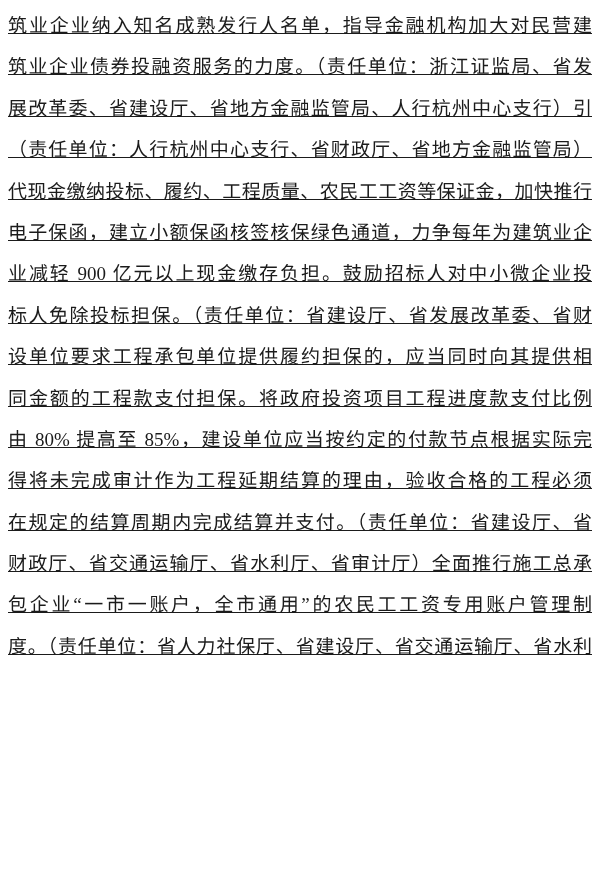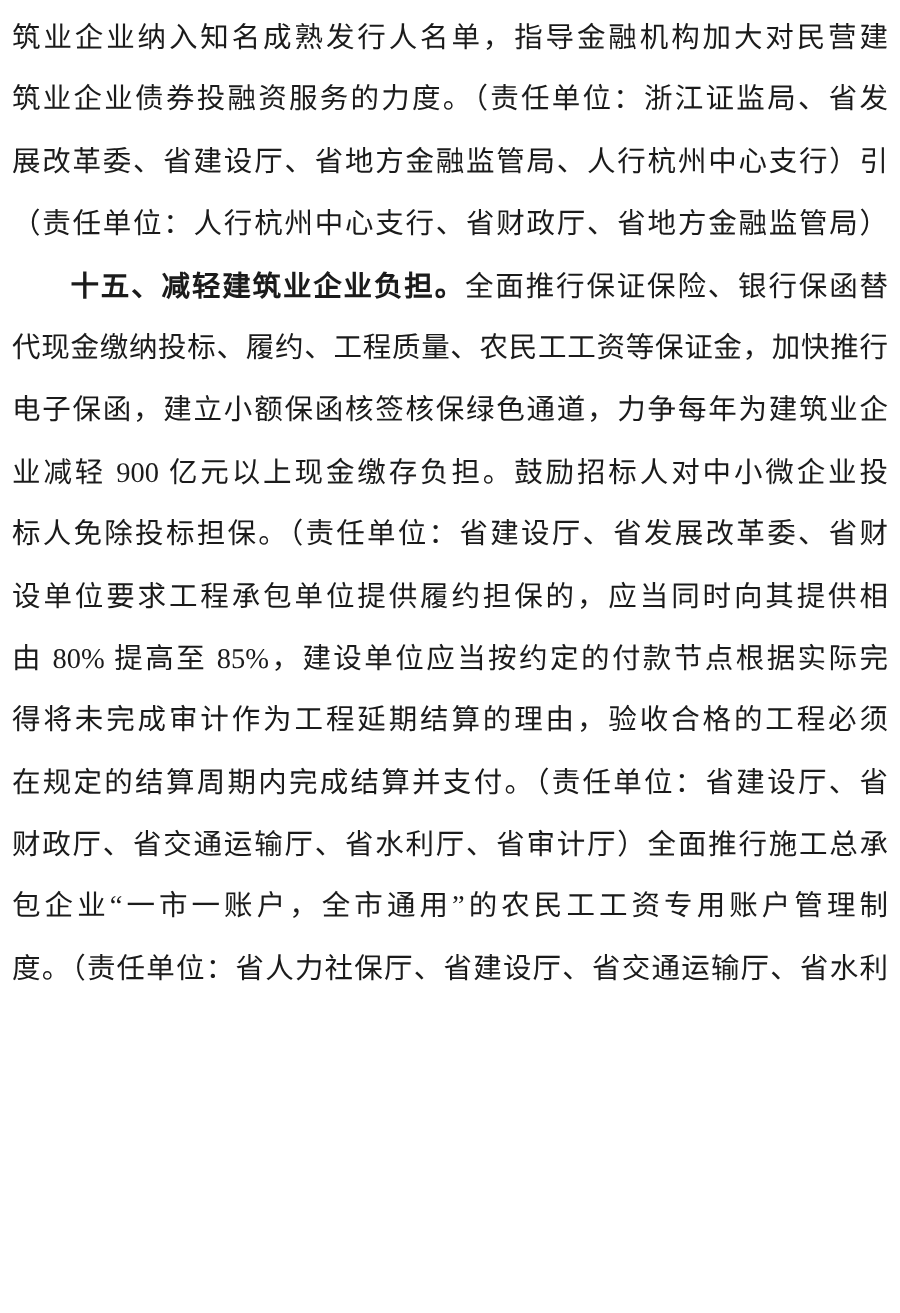--- a/index.html
+++ b/index.html
@@ -11,20 +11,21 @@
   .page {
     box-sizing: border-box;
     width: 600px;
     height: 875px;
     margin: 0;
     padding: 5px 8px 0 8px;
     background: #ffffff;
     color: #1b1b1b;
     font-family: "Liberation Serif", "DejaVu Serif", serif;
     overflow: hidden;
+    text-decoration: underline;
   }
   .line {
     height: 41.4px;
     line-height: 41.4px;
     font-size: 19px;
     text-align: justify;
     text-align-last: justify;
     -moz-text-align-last: justify;
     overflow: hidden;
     white-space: nowrap;
@@ -38,25 +39,25 @@
   }
 </style>
 </head>
 <body>
 
 <div class="page">
   <div class="line"><span class="heading-run"></span><span>筑业企业纳入知名成熟发行人名单，指导金融机构加大对民营建</span></div>
   <div class="line"><span class="heading-run"></span><span>筑业企业债券投融资服务的力度。（责任单位：浙江证监局、省发</span></div>
   <div class="line"><span class="heading-run"></span><span>展改革委、省建设厅、省地方金融监管局、人行杭州中心支行）引</span></div>
   <div class="line"><span class="heading-run"></span><span>（责任单位：人行杭州中心支行、省财政厅、省地方金融监管局）</span></div>
-  <div class="line indent"><span class="heading-run">十五、减轻建筑业企业负担。</span><span>全面推行保证保险、银行保函替</span></div>
   <div class="line"><span class="heading-run"></span><span>代现金缴纳投标、履约、工程质量、农民工工资等保证金，加快推行</span></div>
   <div class="line"><span class="heading-run"></span><span>电子保函，建立小额保函核签核保绿色通道，力争每年为建筑业企</span></div>
   <div class="line"><span class="heading-run"></span><span>业减轻 900 亿元以上现金缴存负担。鼓励招标人对中小微企业投</span></div>
   <div class="line"><span class="heading-run"></span><span>标人免除投标担保。（责任单位：省建设厅、省发展改革委、省财</span></div>
   <div class="line"><span class="heading-run"></span><span>设单位要求工程承包单位提供履约担保的，应当同时向其提供相</span></div>
+  <div class="line"><span class="heading-run"></span><span>同金额的工程款支付担保。将政府投资项目工程进度款支付比例</span></div>
   <div class="line"><span class="heading-run"></span><span>由 80% 提高至 85%，建设单位应当按约定的付款节点根据实际完</span></div>
   <div class="line"><span class="heading-run"></span><span>得将未完成审计作为工程延期结算的理由，验收合格的工程必须</span></div>
   <div class="line"><span class="heading-run"></span><span>在规定的结算周期内完成结算并支付。（责任单位：省建设厅、省</span></div>
   <div class="line"><span class="heading-run"></span><span>财政厅、省交通运输厅、省水利厅、省审计厅）全面推行施工总承</span></div>
   <div class="line"><span class="heading-run"></span><span>包企业“一市一账户，全市通用”的农民工工资专用账户管理制</span></div>
   <div class="line"><span class="heading-run"></span><span>度。（责任单位：省人力社保厅、省建设厅、省交通运输厅、省水利</span></div>
 </div>
 
 </body></html>

